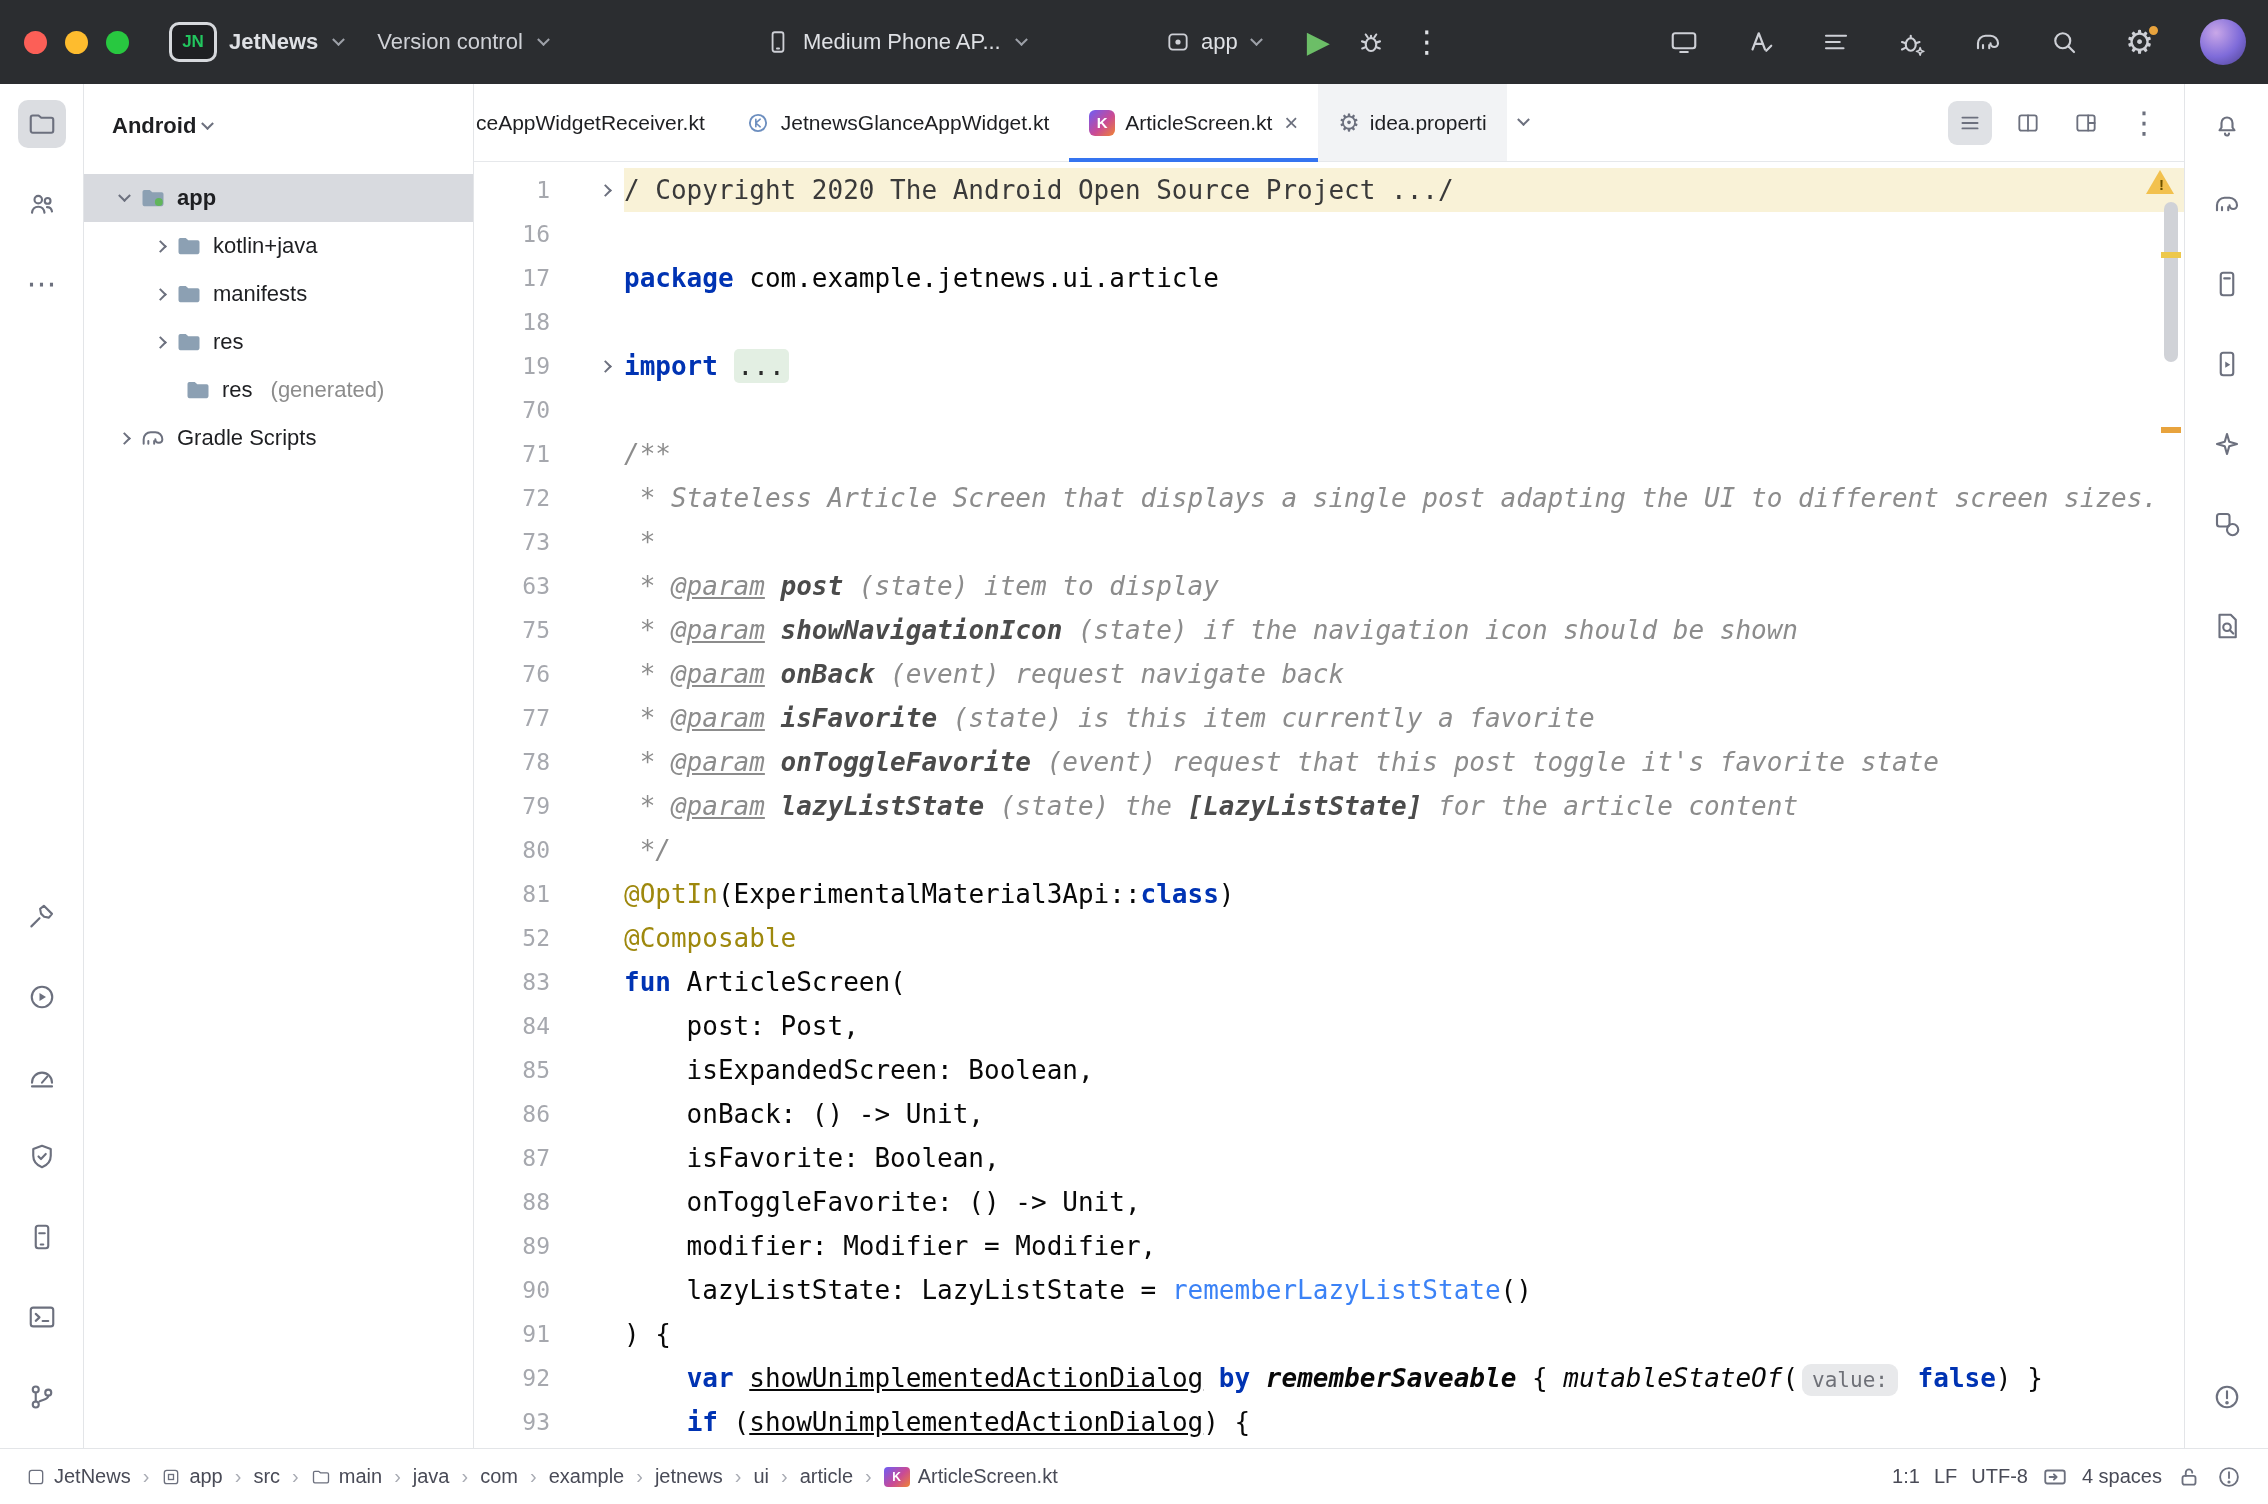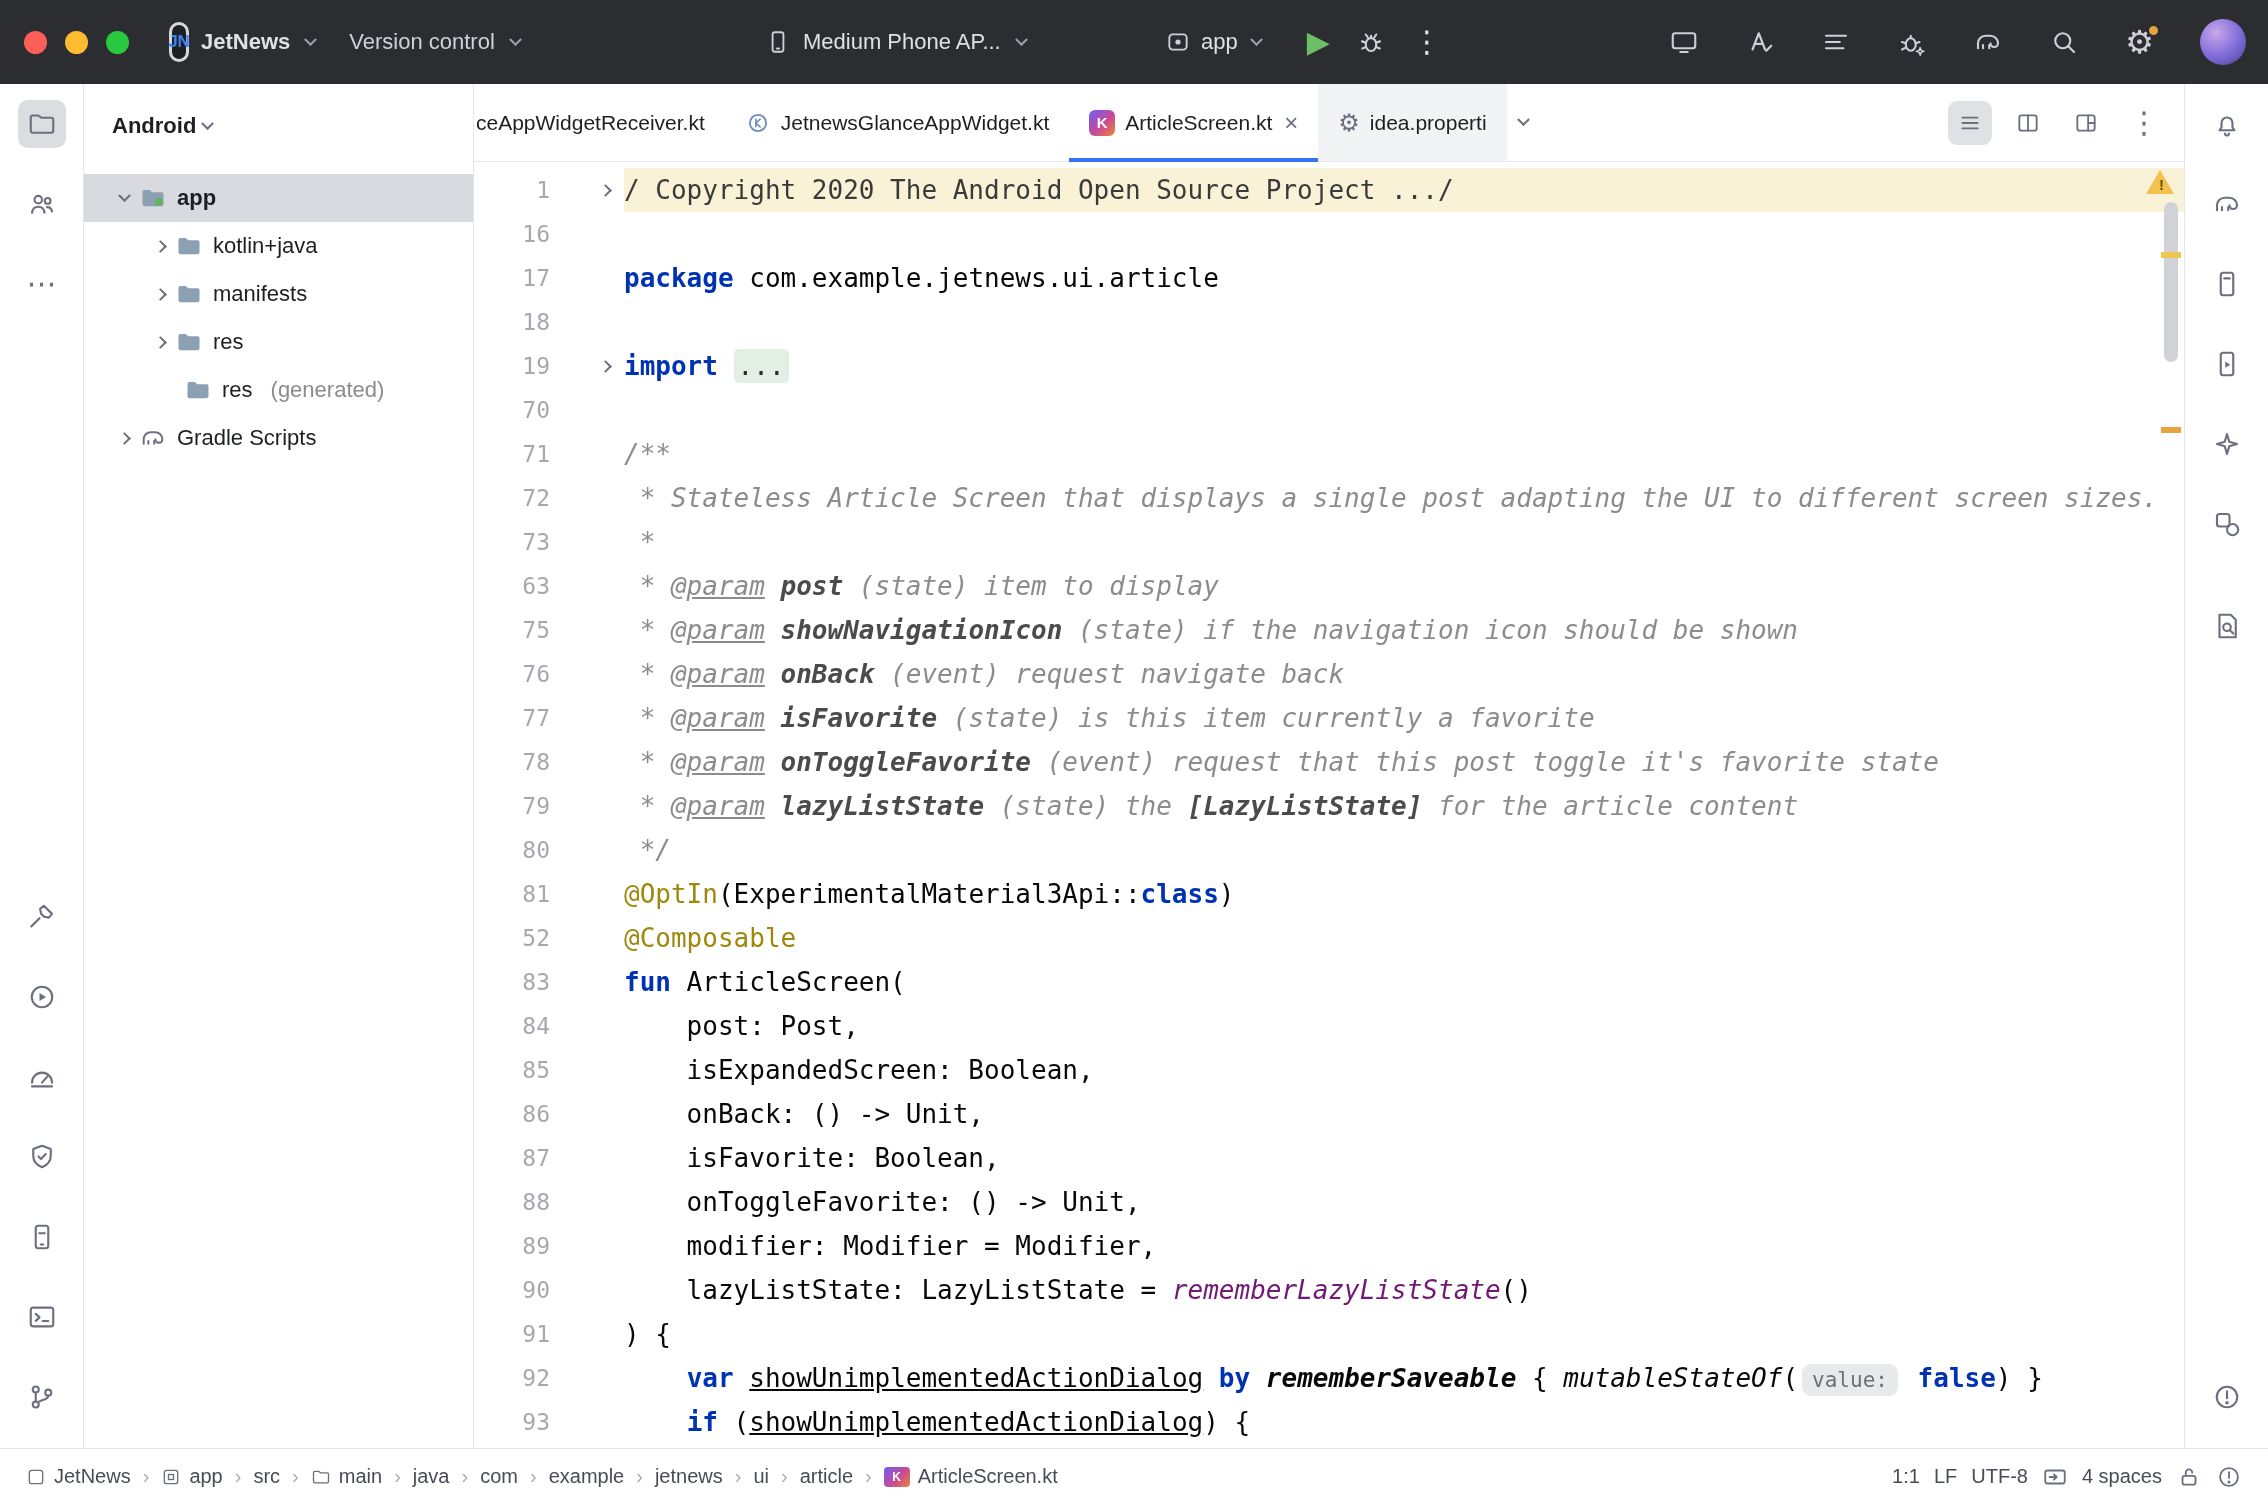--- a/index.html
+++ b/index.html
@@ -6,21 +6,21 @@
 html,body{width:2268px;height:1504px;overflow:hidden}
 body{font-family:"Liberation Sans",sans-serif;background:#fff;color:#1E1F22;-webkit-font-smoothing:antialiased}
 .app{width:2268px;height:1504px;display:flex;flex-direction:column;overflow:hidden;background:#fff}
 
 
 .titlebar{flex:0 0 84px;background:#2B2D30;display:flex;align-items:center;color:#DFE1E5;padding:0 24px;position:relative;font-size:22px}
 .traffic{display:flex;gap:18px;margin-right:40px}
 .light{width:23px;height:23px;border-radius:50%}
 .light.red{background:#FC5F57}.light.yellow{background:#FEBC2E}.light.green{background:#28C840}
 .tbgroup{display:flex;align-items:center;gap:12px}
-.jnbadge{width:20px;height:40px;border:3px solid #D6D8DC;border-radius:10px;background:#1E1F22;color:#3b82f6;font-size:17px;font-weight:700;display:flex;align-items:center;justify-content:center}
+.jnbadge{width:48px;height:40px;border:3px solid #D6D8DC;border-radius:10px;background:#1E1F22;color:#22c55e;font-size:17px;font-weight:700;display:flex;align-items:center;justify-content:center}
 .tbname{font-weight:700;color:#DFE1E5}
 .tbvcs{color:#CFD1D6;margin-left:34px}
 .chev{display:inline-block;width:9px;height:9px;border-right:2.4px solid currentColor;border-bottom:2.4px solid currentColor;transform:rotate(45deg) translate(-2px,-2px)}
 .chev.r{transform:rotate(-45deg)}
 .tbchev{color:#9DA0A8;margin-left:4px}
 .tb-center{position:absolute;left:765px;display:flex;align-items:center;gap:12px}
 .tb-run{position:absolute;left:1165px;display:flex;align-items:center;gap:10px}
 .tb-right{position:absolute;right:22px;display:flex;align-items:center;gap:46px}
 .ic{width:30px;height:30px;fill:none;stroke:currentColor;stroke-width:1.7;stroke-linecap:round;stroke-linejoin:round;display:block}
 .ic.small{width:26px;height:26px}
@@ -77,21 +77,21 @@
 .lnum{flex:0 0 76px;text-align:right;color:#A6A8AE;font-size:23px}
 .lfold{flex:0 0 74px;display:flex;align-items:center;justify-content:flex-end;padding-right:14px;color:#6C707E}
 .lcode{flex:1;white-space:pre;color:#080808}
 .bgwarn .lcode{background:#F9F2D7}
 .tk-def{color:#080808}
 .tk-kw{color:#0033B3;font-weight:700}
 .tk-com{color:#8C8C8C;font-style:italic}
 .tk-tag{color:#8C8C8C;font-style:italic;font-weight:400;text-decoration:underline}
 .tk-pnm{color:#4B4B4B;font-style:italic;font-weight:700}
 .tk-ann{color:#9E880D}
-.tk-call{color:#701a75;font-style:italic}
+.tk-call{color:#3b82f6;}
 .tk-calli{color:#080808;font-style:italic}
 .tk-callb{color:#080808;font-style:italic;font-weight:700}
 .tk-und{color:#080808;text-decoration:underline}
 .tk-fold{background:#E3EFE3;color:#2B2B2B;border-radius:5px;padding:2px 4px}
 .tk-foldw{color:#3A3A3A}
 .tk-hint{display:inline-block;background:#E8E9EB;color:#6E7077;border-radius:9px;padding:0 10px;font-size:21px;line-height:32px;vertical-align:middle;margin:0 4px}
 .sb-thumb{position:absolute;right:6px;top:40px;width:14px;height:160px;background:#D0D2D7;border-radius:7px}
 .stripe1{position:absolute;right:3px;top:90px;width:20px;height:6px;background:#EDC84C}
 .stripe2{position:absolute;right:3px;top:265px;width:20px;height:6px;background:#E8A33D}
 .warntri{position:absolute;right:10px;top:8px;width:0;height:0;border-left:14px solid transparent;border-right:14px solid transparent;border-bottom:24px solid #F2C14E}

